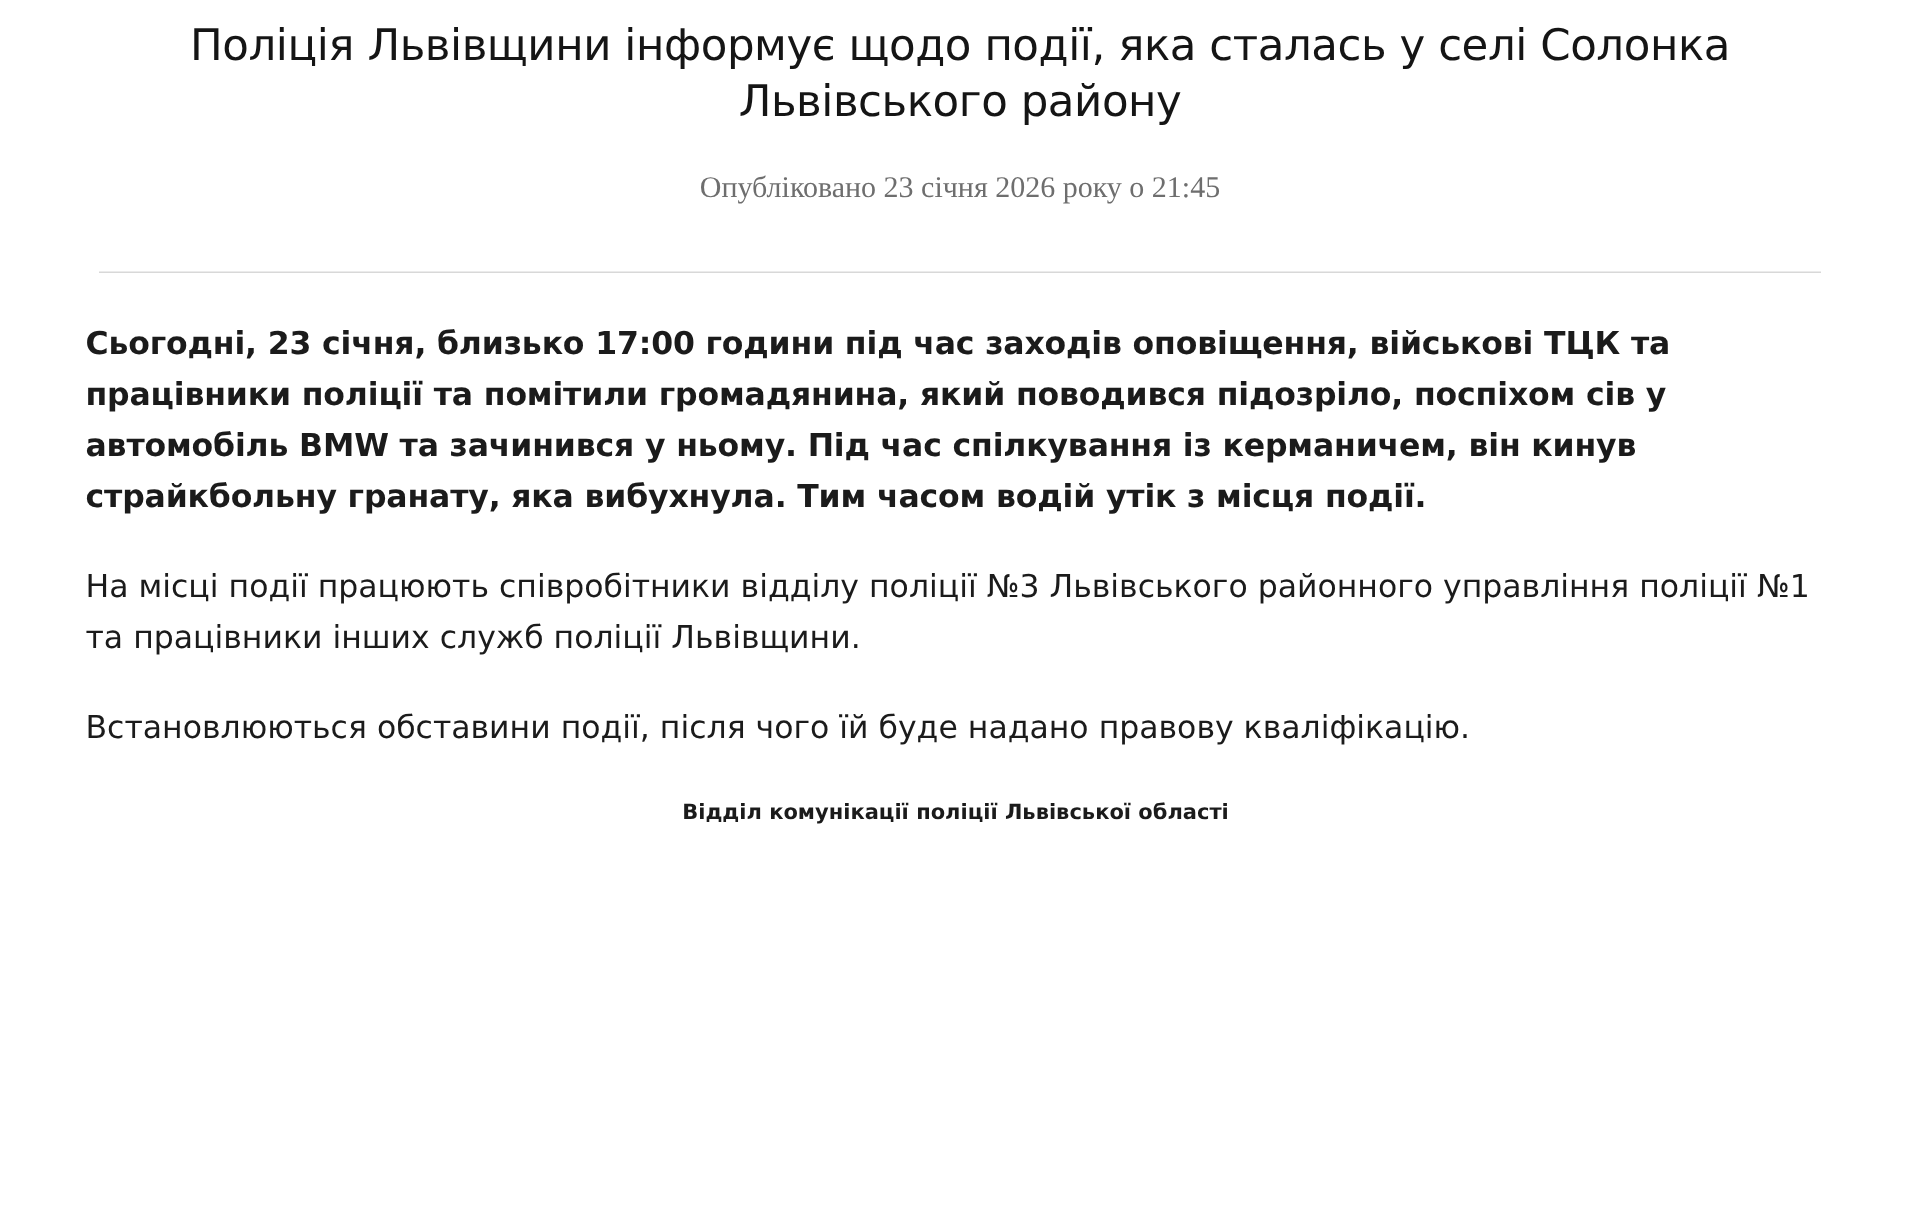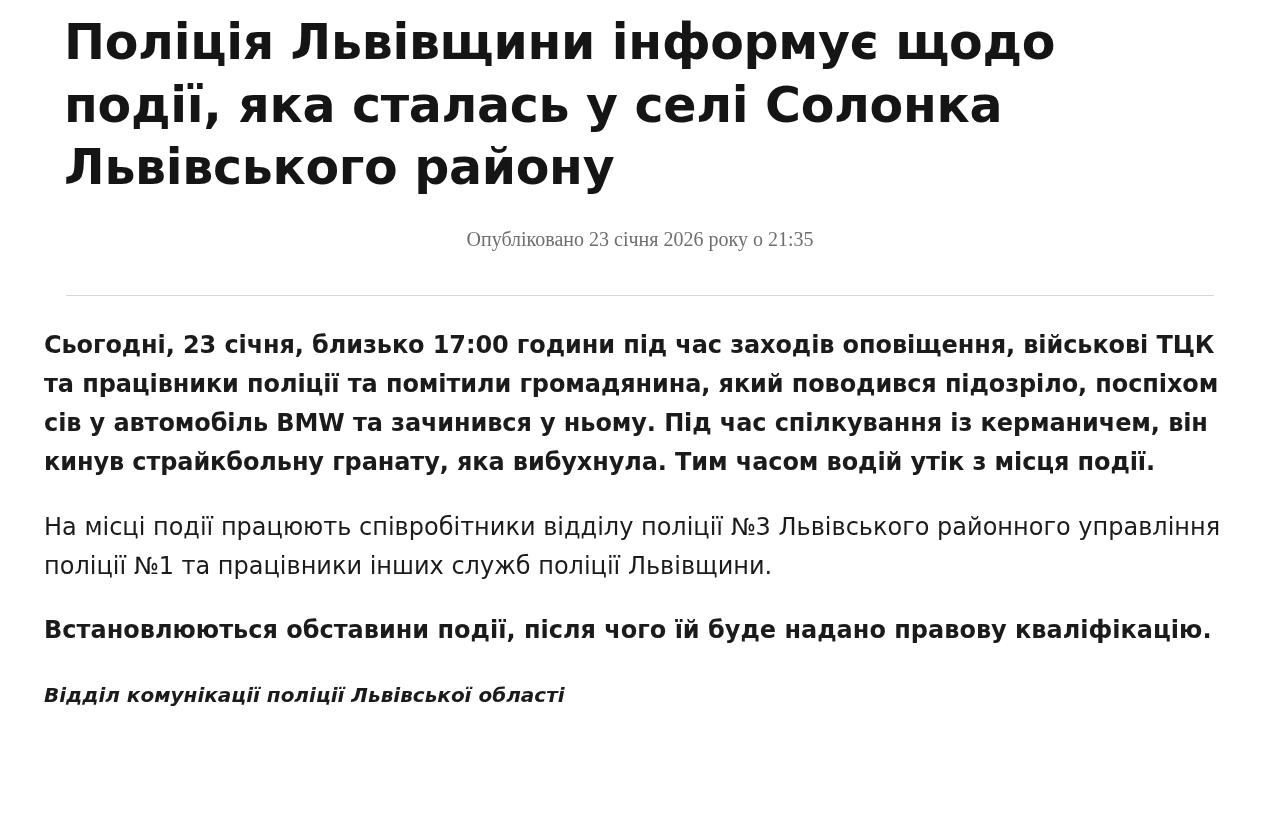--- a/index.html
+++ b/index.html
@@ -17,23 +17,24 @@
   }
   .page {
     width: 1280px;
     height: 815px;
     padding: 0 44px;
     position: relative;
   }
   .article-title {
     margin: 0;
     padding-top: 12px;
-    font-size: 49px;
+    font-size: 29px;
     line-height: 1.28;
-    font-weight: 700;
+    font-weight: 400;
+    text-align: center;
     letter-spacing: -0.3px;
     color: #151515;
     padding-left: 20px;
     padding-right: 20px;
   }
   .publish-meta {
     margin: 0;
     padding-top: 28px;
     text-align: center;
     font-size: 20px;
@@ -46,52 +47,50 @@
     height: 1px;
     background: #d8d8d8;
     width: 1148px;
     margin-left: auto;
     margin-right: auto;
   }
   .body-content {
     padding-top: 30px;
   }
   .para {
-    margin: 0 0 26px 0;
-    font-size: 24px;
+    margin: 0 0 26px 13px;
+    font-size: 21px;
     line-height: 1.62;
     color: #1b1b1b;
   }
   .para.lead {
     font-weight: 700;
     letter-spacing: -0.1px;
   }
   .para.last {
     margin-bottom: 30px;
-    font-weight: bold;
   }
   .signature {
     margin: 0;
-    text-align: left;
+    text-align: center;
     font-weight: 700;
-    font-size: 20px;
+    font-size: 14px;
     line-height: 1.5;
     color: #1b1b1b;
     padding-right: 6px;
-    font-style: italic;
   }
 </style>
 </head>
 <body>
 
 <div class="page">
 
   <h1 class="article-title">Поліція Львівщини інформує щодо події, яка сталась у селі Солонка Львівського району</h1>
 
-  <div class="publish-meta">Опубліковано 23 січня 2026 року о 21:35</div>
+  <div class="publish-meta">Опубліковано 23 січня 2026 року о 21:45</div>
 
   <div class="divider"></div>
 
   <div class="body-content">
 
     <p class="para lead">Сьогодні, 23 січня, близько 17:00 години під час заходів оповіщення, військові ТЦК та працівники поліції та помітили громадянина, який поводився підозріло, поспіхом сів у автомобіль BMW та зачинився у ньому. Під час спілкування із керманичем, він кинув страйкбольну гранату, яка вибухнула. Тим часом водій утік з місця події.</p>
 
 
     <p class="para">На місці події працюють співробітники відділу поліції №3 Львівського районного управління поліції №1 та працівники інших служб поліції Львівщини.</p>
 

